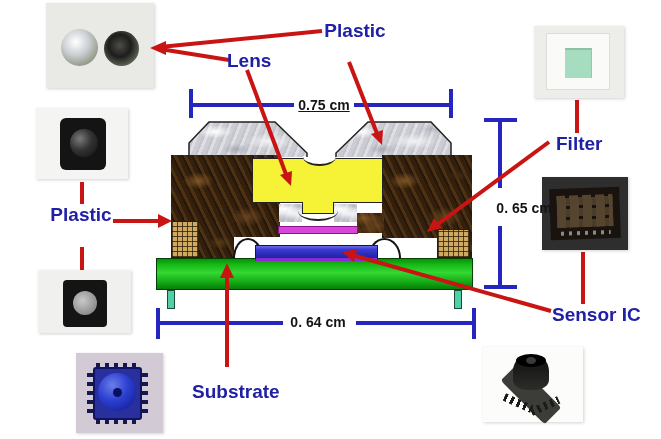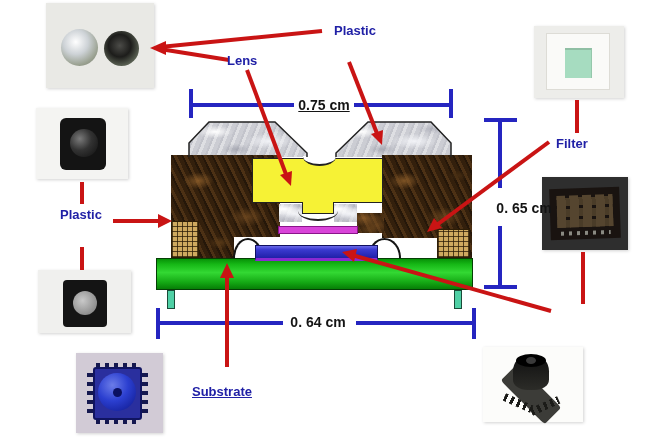--- a/index.html
+++ b/index.html
@@ -43,21 +43,21 @@
   .p-bg1{background:#e9e9e5;}
   .p-bg2{background:#f4f4f2;}
   .p-bg3{background:#f0f0ee;}
   .p-bg4{background:#ededea;}
   .p-bg5{background:#2e2e2e;}
   .p-bg6{background:#d2cbd6;}
   .p-bg7{background:#fcfcfa;}
   .circ{border-radius:50%;}
 
   
-  .lbl{color:#2020a6;font-weight:bold;font-size:13px;line-height:20px;white-space:nowrap;}
+  .lbl{color:#2020a6;font-weight:bold;font-size:19px;line-height:20px;white-space:nowrap;}
   .lbl.center{text-align:center;white-space:normal;}
   .dim{color:#141414;font-weight:bold;font-size:14px;white-space:nowrap;text-align:center;}
   .txt{z-index:50;}
   svg.overlay{position:absolute;left:0;top:0;z-index:40;}
 </style>
 </head>
 <body>
 
 <div class="canvas">
 
@@ -191,19 +191,20 @@
   </svg>
 
   <div class="abs lbl center txt" style="left:295px;top:21px;width:120px;">
     <span style="display:block;">Plastic</span>
   </div>
   <div class="abs lbl txt" style="left:227px;top:51px;">Lens</div>
   <div class="abs lbl txt" style="left:556px;top:134px;">Filter</div>
   <div class="abs lbl center txt" style="left:41px;top:205px;width:80px;">
     <span style="display:block;">Plastic</span>
   </div>
-  <div class="abs lbl txt" style="left:192px;top:382px;text-decoration:underline;">Substrate</div>
+  <div class="abs lbl txt" style="left:552px;top:305px;">Sensor IC</div>
+  <div class="abs lbl txt" style="left:192px;top:382px;">Substrate</div>
 
   <div class="abs dim txt" style="left:294px;top:97px;width:60px;text-decoration:underline;">0.75 cm</div>
   <div class="abs dim txt" style="left:492px;top:200px;width:64px;">0. 65 cm</div>
   <div class="abs dim txt" style="left:284px;top:314px;width:68px;">0. 64 cm</div>
 
 </div>
 
 </body></html>

